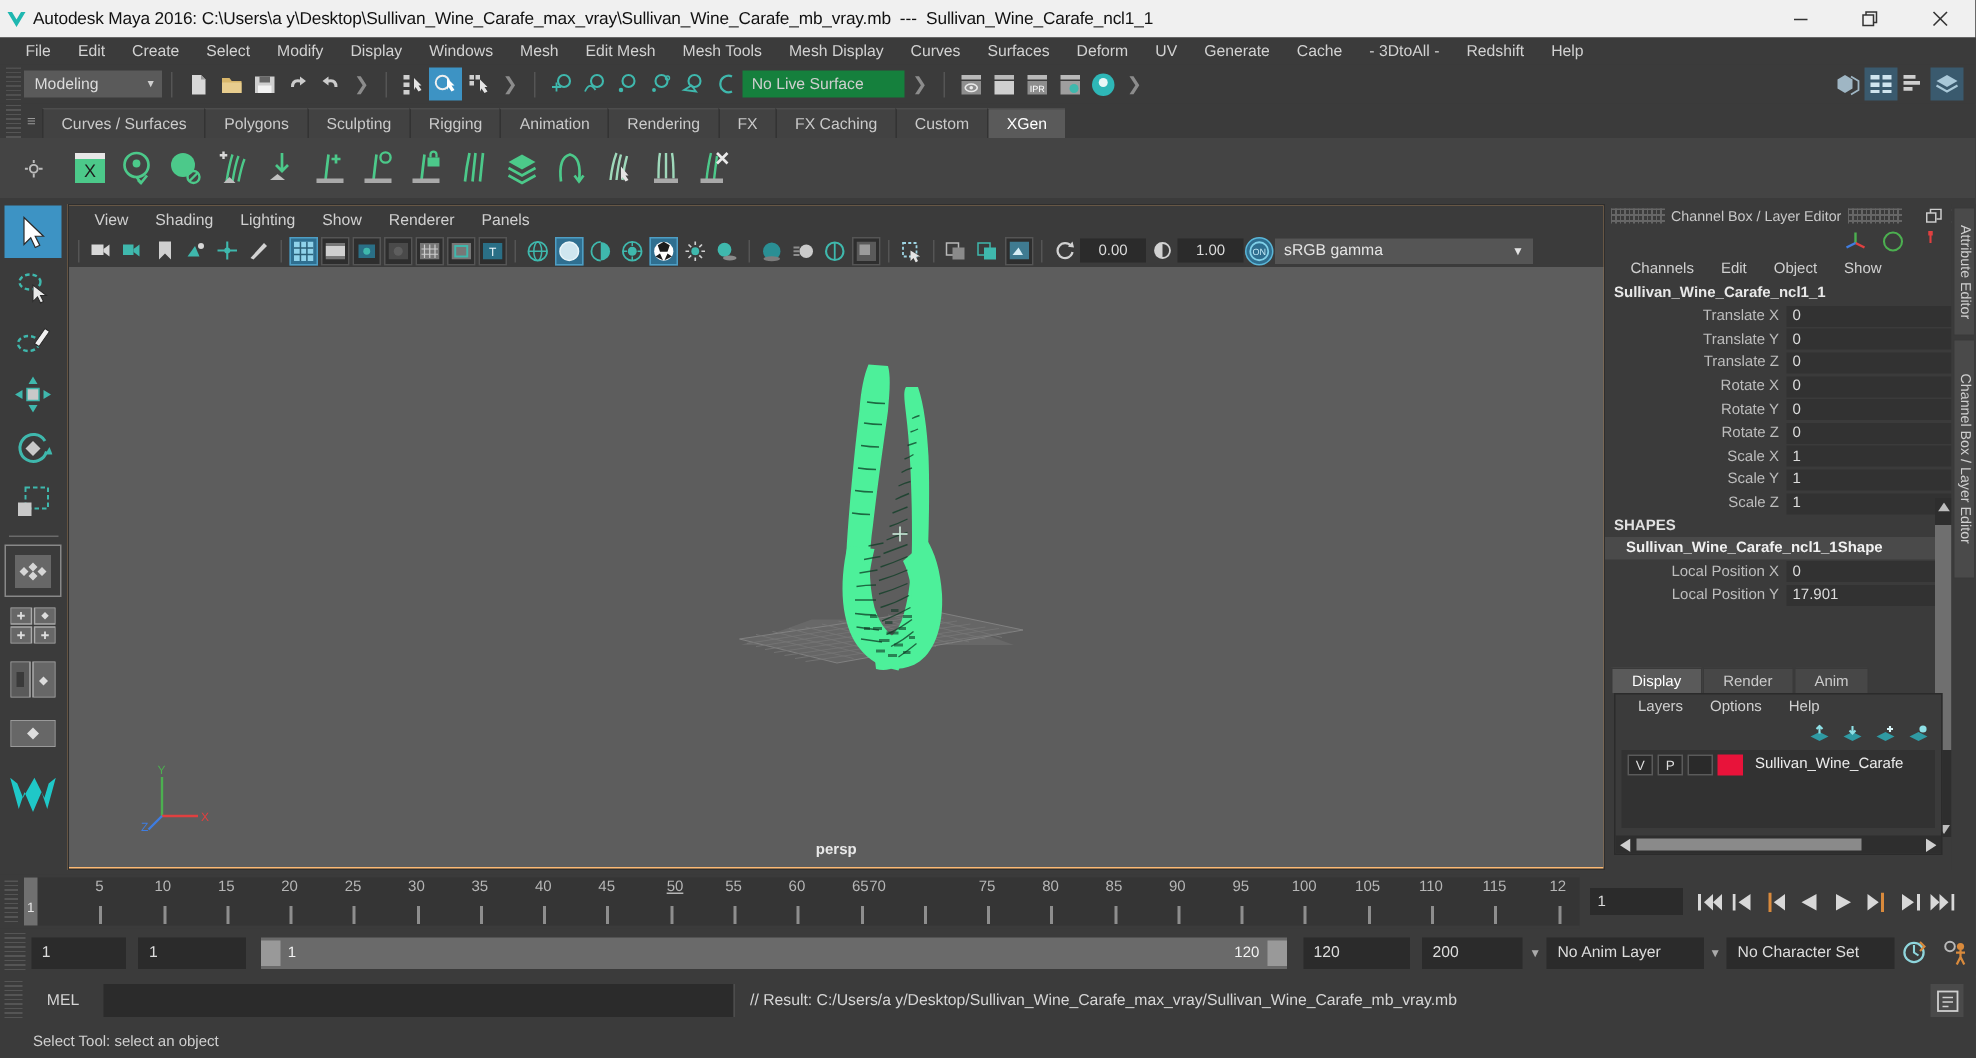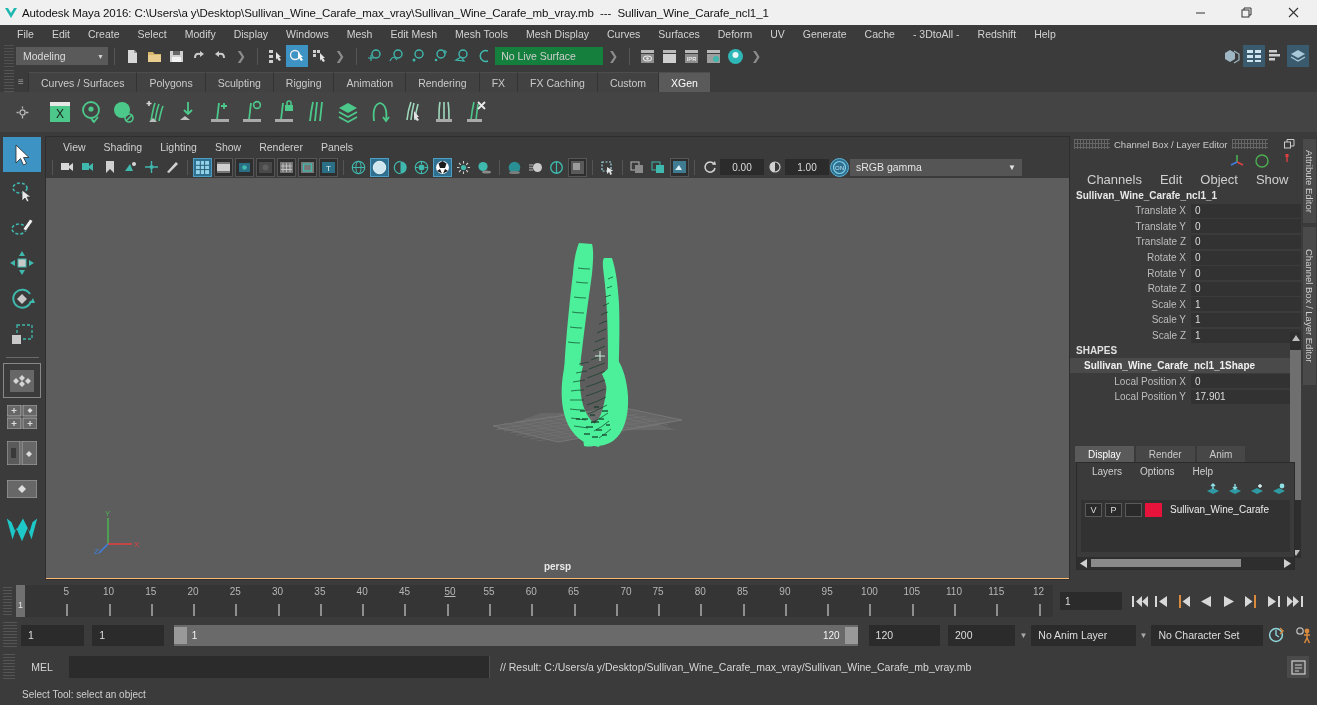--- a/index.html
+++ b/index.html
@@ -103,21 +103,21 @@
   .ldiv{ height:1px;background:#6a6a6a; margin:5px 6px;}
 
   
   .rdock{ position:absolute; left:1070px; top:136px; width:247px; height:444px; background:#3b3b3b;}
   .cb-title{ height:16px; display:flex;align-items:center; font-size:9.5px;color:#c8c8c8;}
   .dots{ width:36px;height:10px;
     background:repeating-linear-gradient(to right,#666 0 1px,transparent 1px 3px),
                repeating-linear-gradient(to bottom,#666 0 1px,transparent 1px 4px);
     margin:0 4px;}
   .cb-menu{ height:18px;display:flex;align-items:center;padding-left:8px;}
-  .cb-menu .mi{ font-size:13px;color:#d0d0d0;padding:0 9px;}
+  .cb-menu .mi{ font-size:10px;color:#d0d0d0;padding:0 9px;}
   .cb-objname{font-size:10px;color:#e8e8e8;font-weight:bold;padding:2px 0 2px 6px;}
   .attr-row{ display:flex; height:15.6px; align-items:center;}
   .attr-label{ flex:1; text-align:right; font-size:10px; color:#bdbdbd; padding-right:5px;}
   .attr-val{ width:110px; background:#323232; color:#ddd; font-size:10px;
              height:14px; display:flex;align-items:center; padding-left:4px; margin-right:16px;}
   .sect-head{ font-size:10px;color:#e0e0e0;font-weight:bold;padding:2px 0 2px 6px;}
   .shape-name{ font-size:10px;color:#f0f0f0;font-weight:bold;background:#4a4a4a;
                padding:2px 0 2px 14px; margin-right:16px;}
   .cb-scroll{position:absolute; right:16px; top:196px; width:11px; height:226px; background:#2e2e2e;}
   .cb-thumb{position:absolute;left:0;top:18px;width:11px;height:150px;background:#6f6f6f;}
@@ -1157,21 +1157,21 @@
           <div class="ticklabel" style="left: 388.455px;">45</div>
           <div class="tick" style="left: 430.727px;"></div>
           <div class="ticklabel" style="left: 434px; text-decoration: underline;">50</div>
           <div class="tick" style="left: 473px;"></div>
           <div class="ticklabel" style="left: 473px;">55</div>
           <div class="tick" style="left: 515.273px;"></div>
           <div class="ticklabel" style="left: 515.273px;">60</div>
           <div class="tick" style="left: 557.545px;"></div>
           <div class="ticklabel" style="left: 557.545px;">65</div>
           <div class="tick" style="left: 599.818px;"></div>
-          <div class="ticklabel" style="left: 610px;">70</div>
+          <div class="ticklabel" style="left: 569px;">70</div>
           <div class="tick" style="left: 642.091px;"></div>
           <div class="ticklabel" style="left: 642.091px;">75</div>
           <div class="tick" style="left: 684.364px;"></div>
           <div class="ticklabel" style="left: 684.364px;">80</div>
           <div class="tick" style="left: 726.636px;"></div>
           <div class="ticklabel" style="left: 726.636px;">85</div>
           <div class="tick" style="left: 768.909px;"></div>
           <div class="ticklabel" style="left: 768.909px;">90</div>
           <div class="tick" style="left: 811.182px;"></div>
           <div class="ticklabel" style="left: 811.182px;">95</div>

